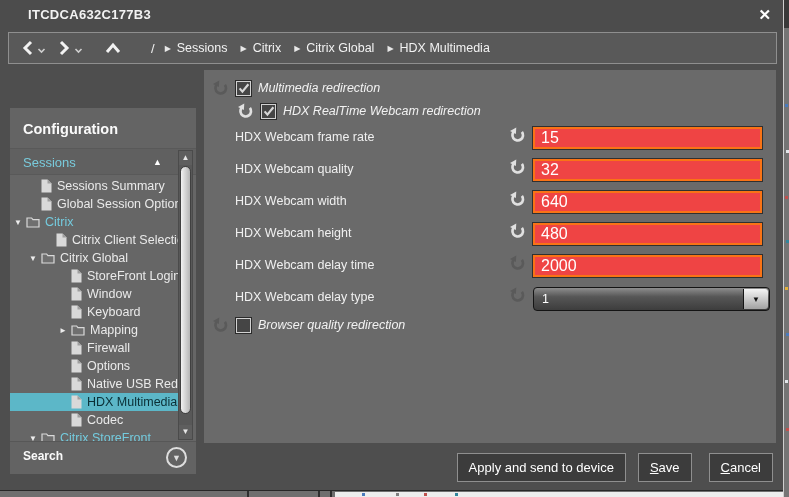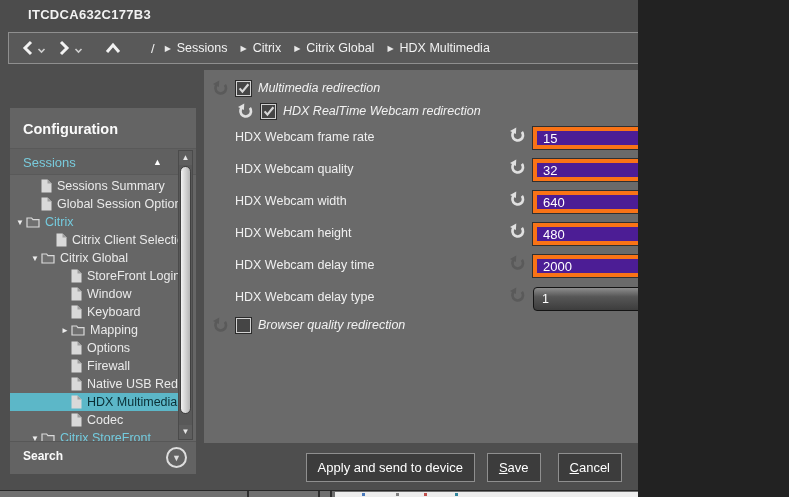--- a/index.html
+++ b/index.html
@@ -1,16 +1,16 @@
 <!DOCTYPE html>
 <html><head>
 <meta charset="utf-8">
 <style>
   html,body{margin:0;padding:0;background:#222;}
-  .screen{position:relative;width:638px;height:497px;background:#4e4e4e;overflow:hidden;
+  .screen{position:relative;width:789px;height:497px;background:#4e4e4e;overflow:hidden;
           font-family:"Liberation Sans",sans-serif;-webkit-font-smoothing:antialiased;}
   
   .titlebar{position:absolute;left:0;top:0;width:783px;height:30px;background:#4c4c4c;}
   .title{position:absolute;left:28px;top:7px;font-size:13px;font-weight:bold;color:#f2f2f2;letter-spacing:.3px;}
   .close{position:absolute;right:12px;top:6px;font-size:15px;font-weight:bold;color:#fff;cursor:default;line-height:18px;}
   
   .navbar{position:absolute;left:8px;top:32px;width:769px;height:32px;box-sizing:border-box;
           background:#595959;border:1px solid #8f8f8f;display:flex;align-items:center;}
   .navbtn{display:flex;align-items:flex-end;margin-left:12px;}
   .navbtn svg{display:block;}
@@ -22,21 +22,21 @@
   .crumb .sep{color:#e8e8e8;font-size:8px;margin-right:6px;}
   .crumb .lbl{color:#f2f2f2;font-size:12.5px;}
   
   .sidebar{position:absolute;left:10px;top:72px;width:186px;height:366px;background:#666;overflow:hidden;margin-top:36px;}
   .cfg-header{height:40px;line-height:42px;padding-left:13px;font-size:14.5px;font-weight:bold;color:#fafafa;background:#646464;}
   .accordion{position:relative;height:27px;line-height:27px;background:#606060;border-top:1px solid #595959;
              border-bottom:1px solid #595959;color:#79cbdc;font-size:13px;padding-left:13px;box-sizing:border-box;}
   .accordion .acc-arrow{position:absolute;right:34px;top:0;color:#fff;font-size:9px;}
   .tree{position:absolute;left:0;top:69px;right:0;bottom:32px;overflow:hidden;background:#666;}
   .tree-row{display:flex;align-items:center;height:18px;font-size:12.5px;color:#eaeaea;white-space:nowrap;
-            box-sizing:border-box;margin-right:18px;overflow:hidden;text-align:center;}
+            box-sizing:border-box;margin-right:18px;overflow:hidden;}
   .tree-row.cyan .t-lbl{color:#74cbde;}
   .tree-row.selected{background:#5cb7c8;}
   .tree-row.selected .t-lbl{color:#0b2f36;}
   .expander{width:12px;font-size:8px;color:#ececec;flex:0 0 12px;}
   .t-icon{flex:0 0 auto;margin-right:5px;display:flex;align-items:center;}
   .search-row{position:absolute;left:0;bottom:0;right:0;height:32px;background:#636363;border-top:1px solid #575757;}
   .search-lbl{position:absolute;left:13px;top:7px;font-size:12px;font-weight:bold;color:#fafafa;}
   .search-circ{position:absolute;right:9px;top:5px;width:21px;height:21px;border:2px solid #dedede;border-radius:50%;
                box-sizing:border-box;display:flex;align-items:center;justify-content:center;color:#dedede;font-size:9px;}
   
@@ -53,22 +53,22 @@
   .reset.disabled{color:#5a5a5a;}
   .checkbox{width:13px;height:13px;background:#454545;border:1px solid #d2d2d2;box-shadow:0 0 0 1px #2a2a2a;
             margin-left:7px;position:relative;flex:0 0 13px;}
   .checkbox svg{position:absolute;left:1px;top:1px;display:none;}
   .checkbox.checked svg{display:block;}
   .t0{left:8px;top:8px;} .t1{left:33px;top:31px;} .t2{left:8px;top:245px;}
   .fields{position:absolute;left:0;top:55px;right:0;}
   .field-row{position:relative;height:32px;}
   .field-row .f-lbl{position:absolute;left:31px;top:5px;font-size:12.5px;color:#f0f0f0;}
   .field-row .reset{position:absolute;left:305px;top:2px;}
-  .f-input{position:absolute;left:329px;top:2px;width:229px;height:22px;box-sizing:border-box;background:#4c1d95;
-           border:4px solid #f97316;box-shadow:0 0 0 1px #303030;color:#fff;font-size:13px;
+  .f-input{position:absolute;left:329px;top:2px;width:229px;height:22px;box-sizing:border-box;background:#ef4444;
+           border:2px solid #f97316;box-shadow:0 0 0 1px #303030;color:#fff;font-size:16px;
            font-family:"Liberation Sans",sans-serif;padding:0 6px;outline:none;}
   .f-select{position:absolute;left:329px;top:2px;width:237px;height:24px;box-sizing:border-box;border:1px solid #141414;
             border-radius:4px;background:linear-gradient(180deg,#8d8d8d 0%,#565656 40%,#3d3d3d 100%);}
   .f-select .sel-val{position:absolute;left:8px;top:4px;font-size:12.5px;color:#fff;}
   .sel-btn{position:absolute;right:1px;top:1px;bottom:1px;width:24px;border-left:1px solid #141414;border-radius:0 3px 3px 0;
            background:linear-gradient(180deg,#f4f4f4,#a2a2a2);display:flex;align-items:center;justify-content:center;
            color:#111;font-size:8px;}
   
   .footer{position:absolute;top:453px;right:16px;display:flex;align-items:center;}
   .btn{height:29px;box-sizing:border-box;background:#3c3c3c;border:1px solid #8f8f8f;color:#fff;font-size:13px;
@@ -224,30 +224,30 @@
           </span>
           <span class="t-lbl">Mapping</span>
         </div>
         <div class="tree-row" style="padding-left: 61px;">
           <span class="t-icon">
             <svg width="11" height="14" viewBox="0 0 11 14">
               <path d="M0.5 0.5 h6 l4 4 v9 h-10 z" fill="#d9d9d9"></path>
               <path d="M6.5 0.5 l4 4 h-4 z" fill="#9f9f9f"></path>
             </svg>
           </span>
+          <span class="t-lbl">Firewall</span>
+        </div>
+        <div class="tree-row" style="padding-left: 61px;">
+          <span class="t-icon">
+            <svg width="11" height="14" viewBox="0 0 11 14">
+              <path d="M0.5 0.5 h6 l4 4 v9 h-10 z" fill="#d9d9d9"></path>
+              <path d="M6.5 0.5 l4 4 h-4 z" fill="#9f9f9f"></path>
+            </svg>
+          </span>
           <span class="t-lbl">Options</span>
-        </div>
-        <div class="tree-row" style="padding-left: 61px;">
-          <span class="t-icon">
-            <svg width="11" height="14" viewBox="0 0 11 14">
-              <path d="M0.5 0.5 h6 l4 4 v9 h-10 z" fill="#d9d9d9"></path>
-              <path d="M6.5 0.5 l4 4 h-4 z" fill="#9f9f9f"></path>
-            </svg>
-          </span>
-          <span class="t-lbl">Firewall</span>
         </div>
         <div class="tree-row" style="padding-left: 61px;">
           <span class="t-icon">
             <svg width="11" height="14" viewBox="0 0 11 14">
               <path d="M0.5 0.5 h6 l4 4 v9 h-10 z" fill="#d9d9d9"></path>
               <path d="M6.5 0.5 l4 4 h-4 z" fill="#9f9f9f"></path>
             </svg>
           </span>
           <span class="t-lbl">Native USB Redire</span>
         </div>

